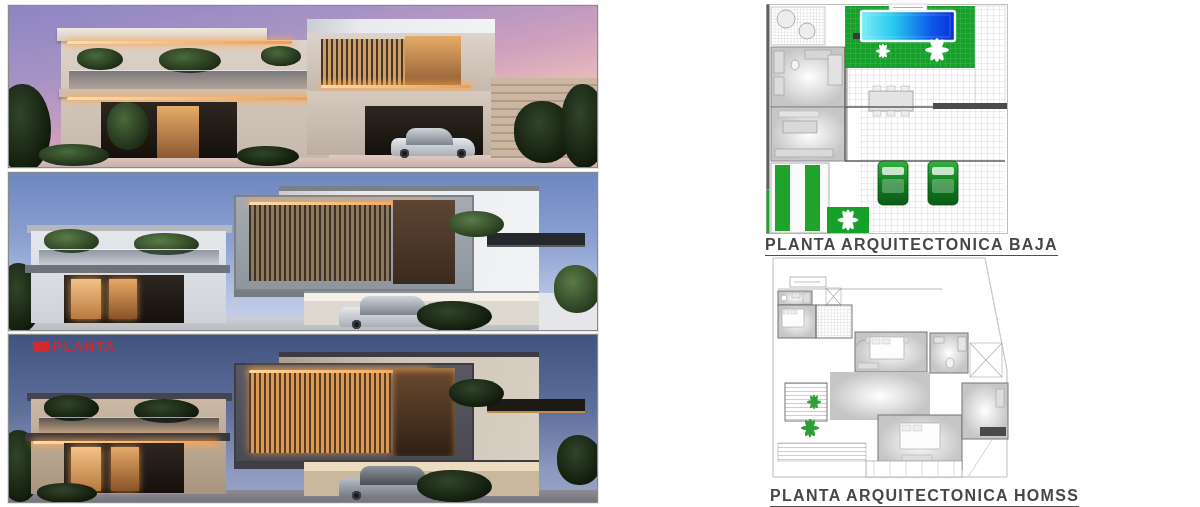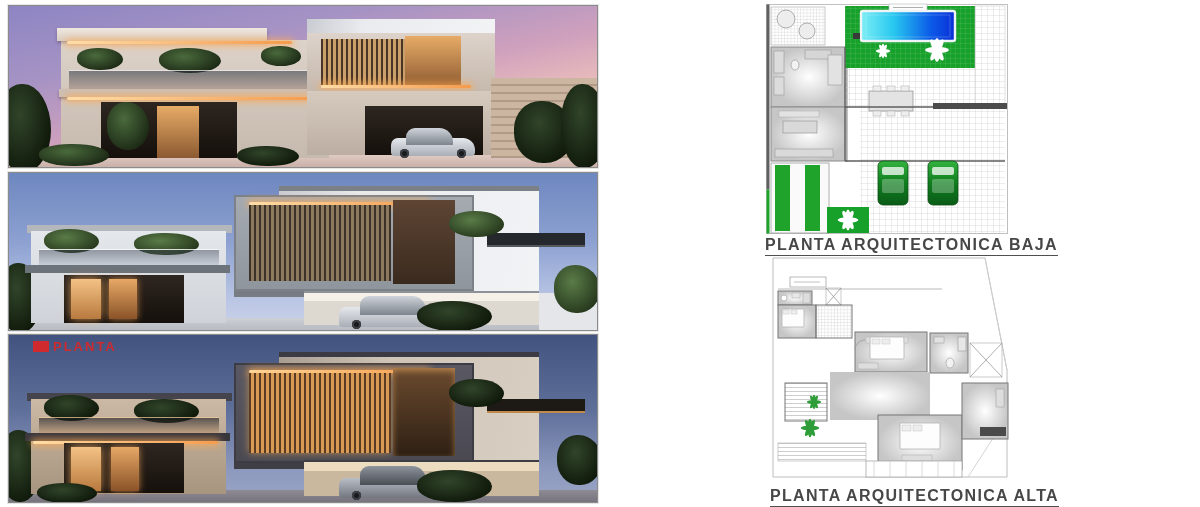--- a/index.html
+++ b/index.html
@@ -410,17 +410,17 @@
       </g>
 
       <g>
         <rect x="96" y="206" width="96" height="16" fill="#ffffff" stroke="#9a9a9a" stroke-width="0.7"></rect>
         <path d="M104 206V222 M120 206V222 M136 206V222 M152 206V222 M168 206V222 M184 206V222" stroke="#c4c4c4" stroke-width="0.6"></path>
       </g>
     </svg>
   </div>
 
   <div class="plan-caption" style="left:770px;top:487px;width:245px">
-    <span class="plan-title">PLANTA ARQUITECTONICA ALTA</span>
+    <span class="plan-title">PLANTA ARQUITECTONICA HOMSS</span>
     <span class="plan-scale">ESCALA 1:75</span>
   </div>
 
 </div>
 
 </body></html>

